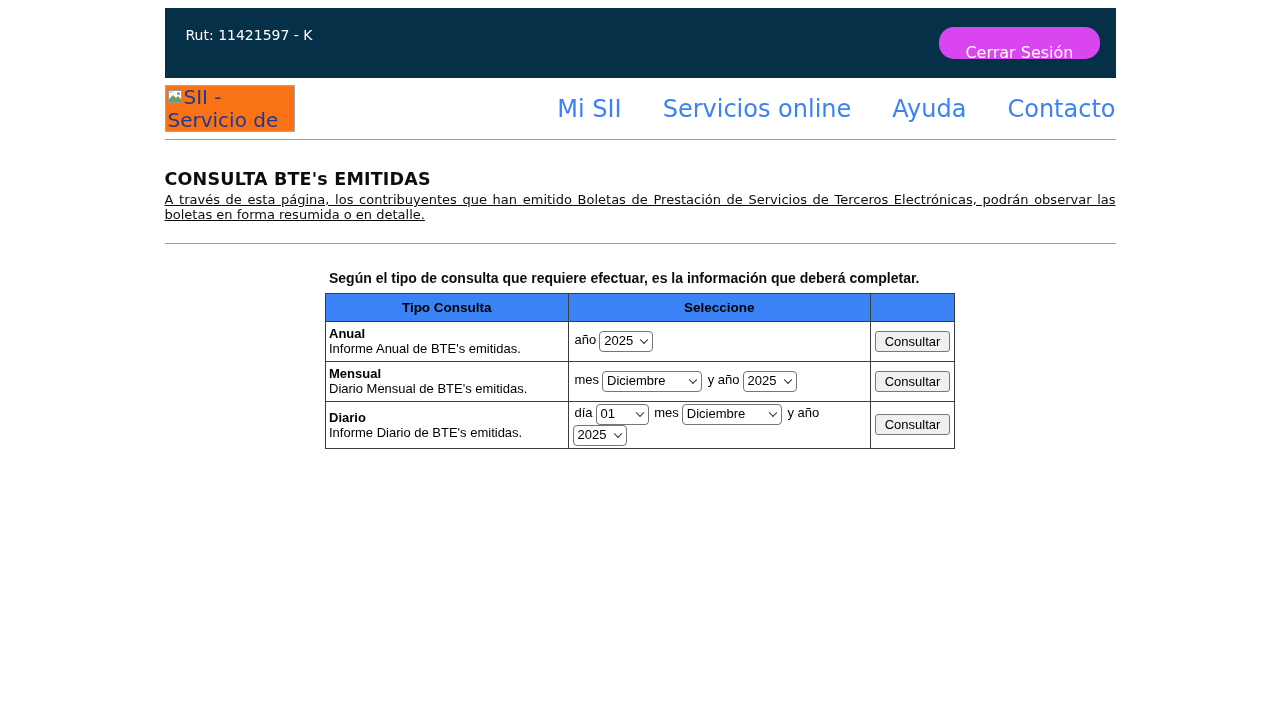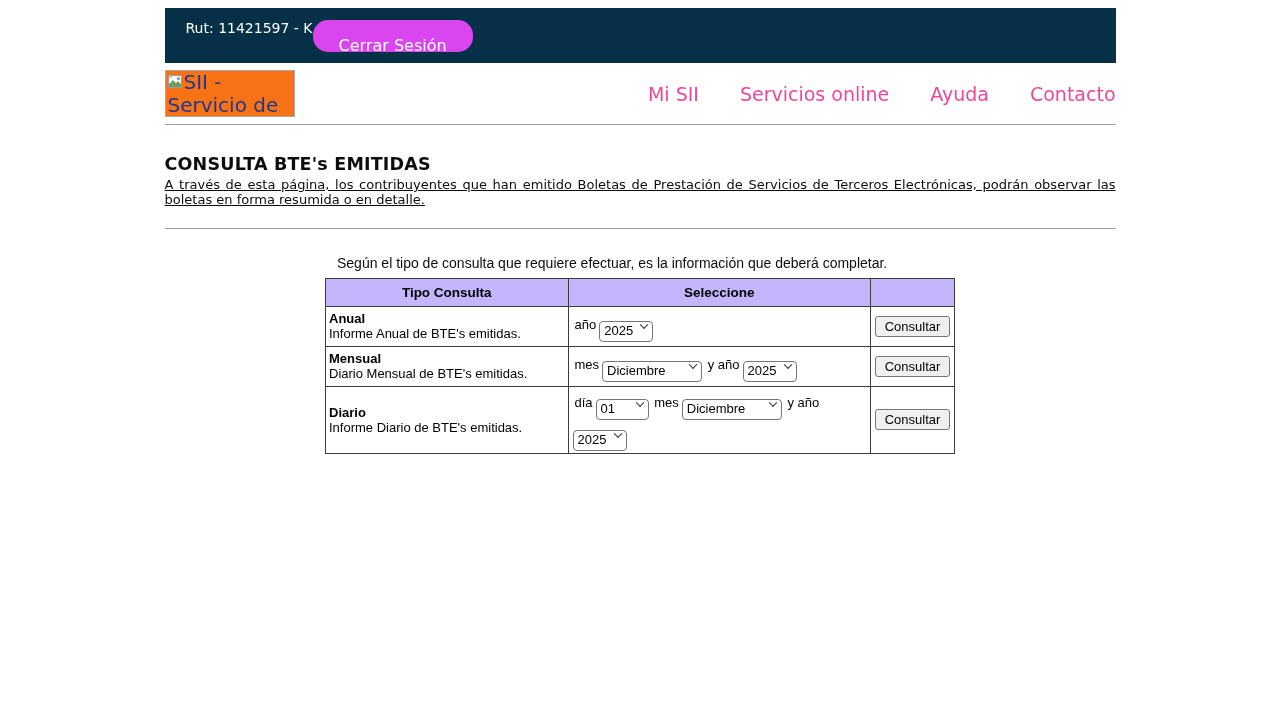--- a/index.html
+++ b/index.html
@@ -6,22 +6,22 @@
   html, body { margin: 0; padding: 0; background: #ffffff; }
   body {
     width: 1280px; height: 720px;
     font-family: "DejaVu Sans", sans-serif;
     color: #111111;
   }
   .page { width: 951px; margin: 0 auto; padding-top: 8px; }
 
   
   .topbar {
-    height: 55px; background: #063048;
-    display: flex; align-items: center; 
+    height: 70px; background: #063048;
+    display: flex; align-items: center; justify-content: space-between;
     padding: 0 16px 0 21px;
   }
   .rut-label { color: #ffffff; font-size: 14px; margin-bottom: 16px; }
   .logout-btn {
     background: #d946ef; color: #ffffff; border: none;
     border-radius: 15px; height: 28px; padding: 16px 26px;
     font-family: "DejaVu Sans", sans-serif; font-size: 16px;
     cursor: pointer;
   }
 
@@ -38,71 +38,71 @@
   }
   .logo-alt {
     color: #20398f; font-size: 20px; line-height: 23px;
     font-family: "DejaVu Sans", sans-serif;
   }
   .broken-img {
     display: inline-block; vertical-align: baseline; margin-right: 1px;
   }
   .nav { display: flex; gap: 41px; align-items: center; }
   .nav a {
-    color: #ec4899; text-decoration: none; font-size: 19px;
+    color: #3b82f6; text-decoration: none; font-size: 24px;
     cursor: pointer; white-space: nowrap;
   }
   .rule { border: none; border-top: 1px solid #9aa0a4; margin: 0; }
 
   
   .page-title {
     font-size: 17.5px; font-weight: bold; letter-spacing: .2px;
     margin: 29px 0 3px 0; color: #0d0d0d;
   }
   .page-desc {
     font-size: 13px; line-height: 15px; text-align: justify;
     margin: 0 0 21px 0; color: #0d0d0d; text-decoration: underline;
   }
 
   .center-block { width: 630px; margin: 27px auto 0 auto; }
   .instruction {
     font-family: "Liberation Sans", sans-serif;
-    font-weight: normal; font-size: 14px; line-height: 15.5px;
-    text-align: justify; margin: 0 0 6px 12px; color: #0d0d0d;
+    font-weight: bold; font-size: 14px; line-height: 15.5px;
+    text-align: justify; margin: 0 0 6px 4px; color: #0d0d0d;
   }
 
   
   table.consulta {
     width: 630px; border-collapse: collapse;
     font-family: "Liberation Sans", sans-serif; font-size: 13px;
     color: #000;
   }
   .consulta th, .consulta td { border: 1px solid #3c3c3c; }
   .consulta th {
-    background: #c4b5fd; height: 28px; font-size: 13.5px;
+    background: #3b82f6; height: 28px; font-size: 13.5px;
     font-weight: bold; text-align: center; padding: 1px 2px;
   }
   .col-tipo  { width: 243px; }
   .col-sel   { width: 303px; }
   .col-btn   { width: 84px; }
   .consulta td { height: 40px; vertical-align: middle; }
   td.type-cell { padding: 2px 3px; }
   .row-type { font-weight: bold; display: block; }
   .row-desc { display: block; }
   td.select-cell { padding: 2px 4px; }
   td.action-cell { text-align: center; padding: 2px 3px; }
 
   .field-label { margin: 0 3px 0 2px; }
   .sel { position: relative; display: inline-block; vertical-align: middle; }
   .sel select {
     appearance: none; -webkit-appearance: none;
     height: 21px; font-size: 13px; font-family: "Liberation Sans", sans-serif;
     background: #ffffff; color: #000;
     border: 1px solid #757575; border-radius: 4px;
-    padding: 0 16px 1px 4px; cursor: pointer; margin-top: 10px;
+    padding: 0 16px 1px 4px; cursor: pointer;
   }
   .sel::after {
     content: ""; position: absolute; right: 6px; top: 50%;
     width: 5px; height: 5px;
     border-right: 1.7px solid #333; border-bottom: 1.7px solid #333;
     transform: translateY(-70%) rotate(45deg);
     pointer-events: none;
   }
   .w-year  select { width: 54px; }
   .w-month select { width: 100px; }

